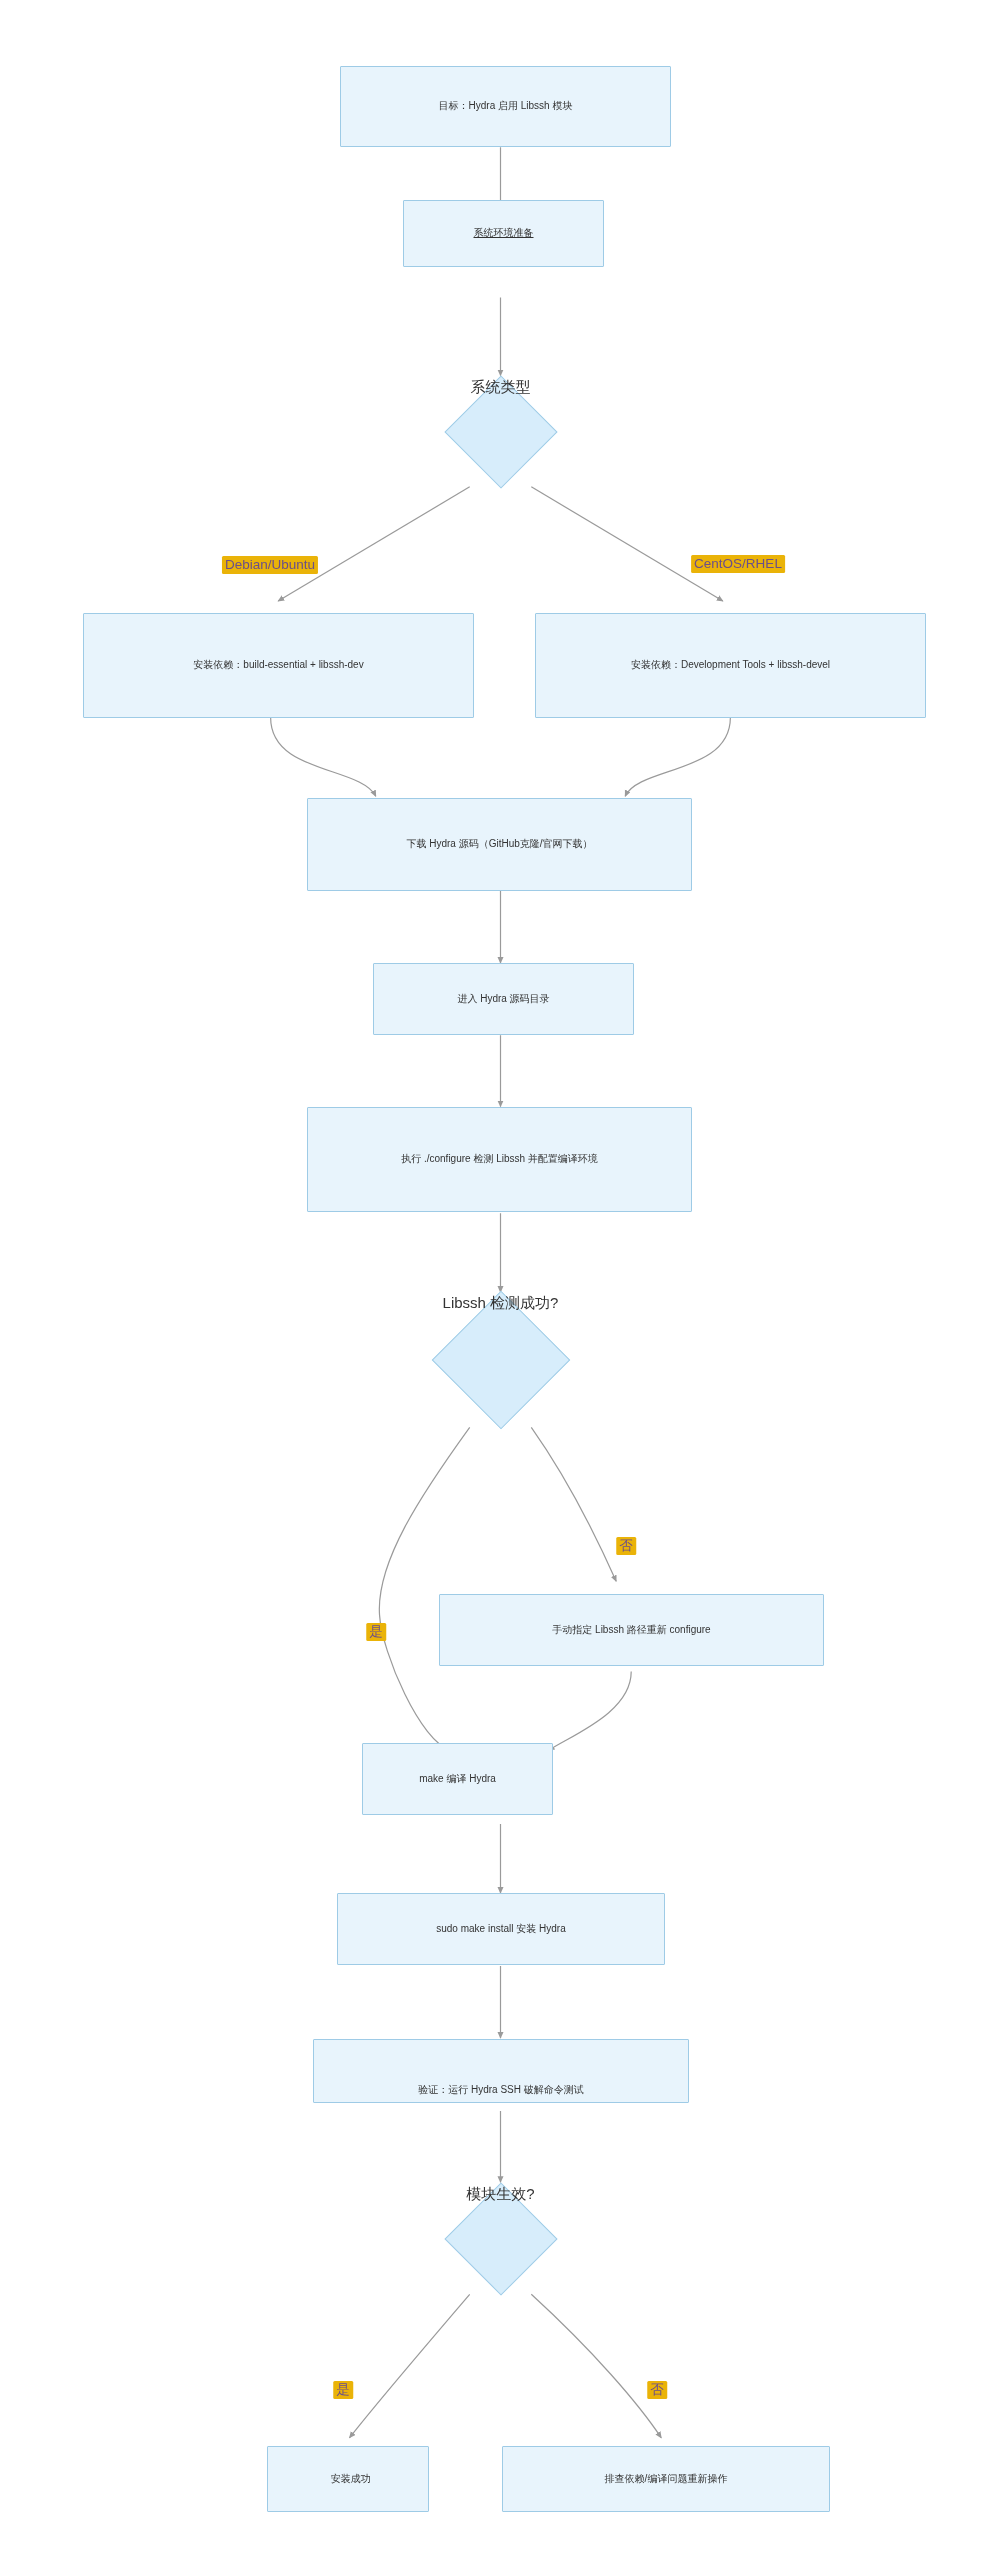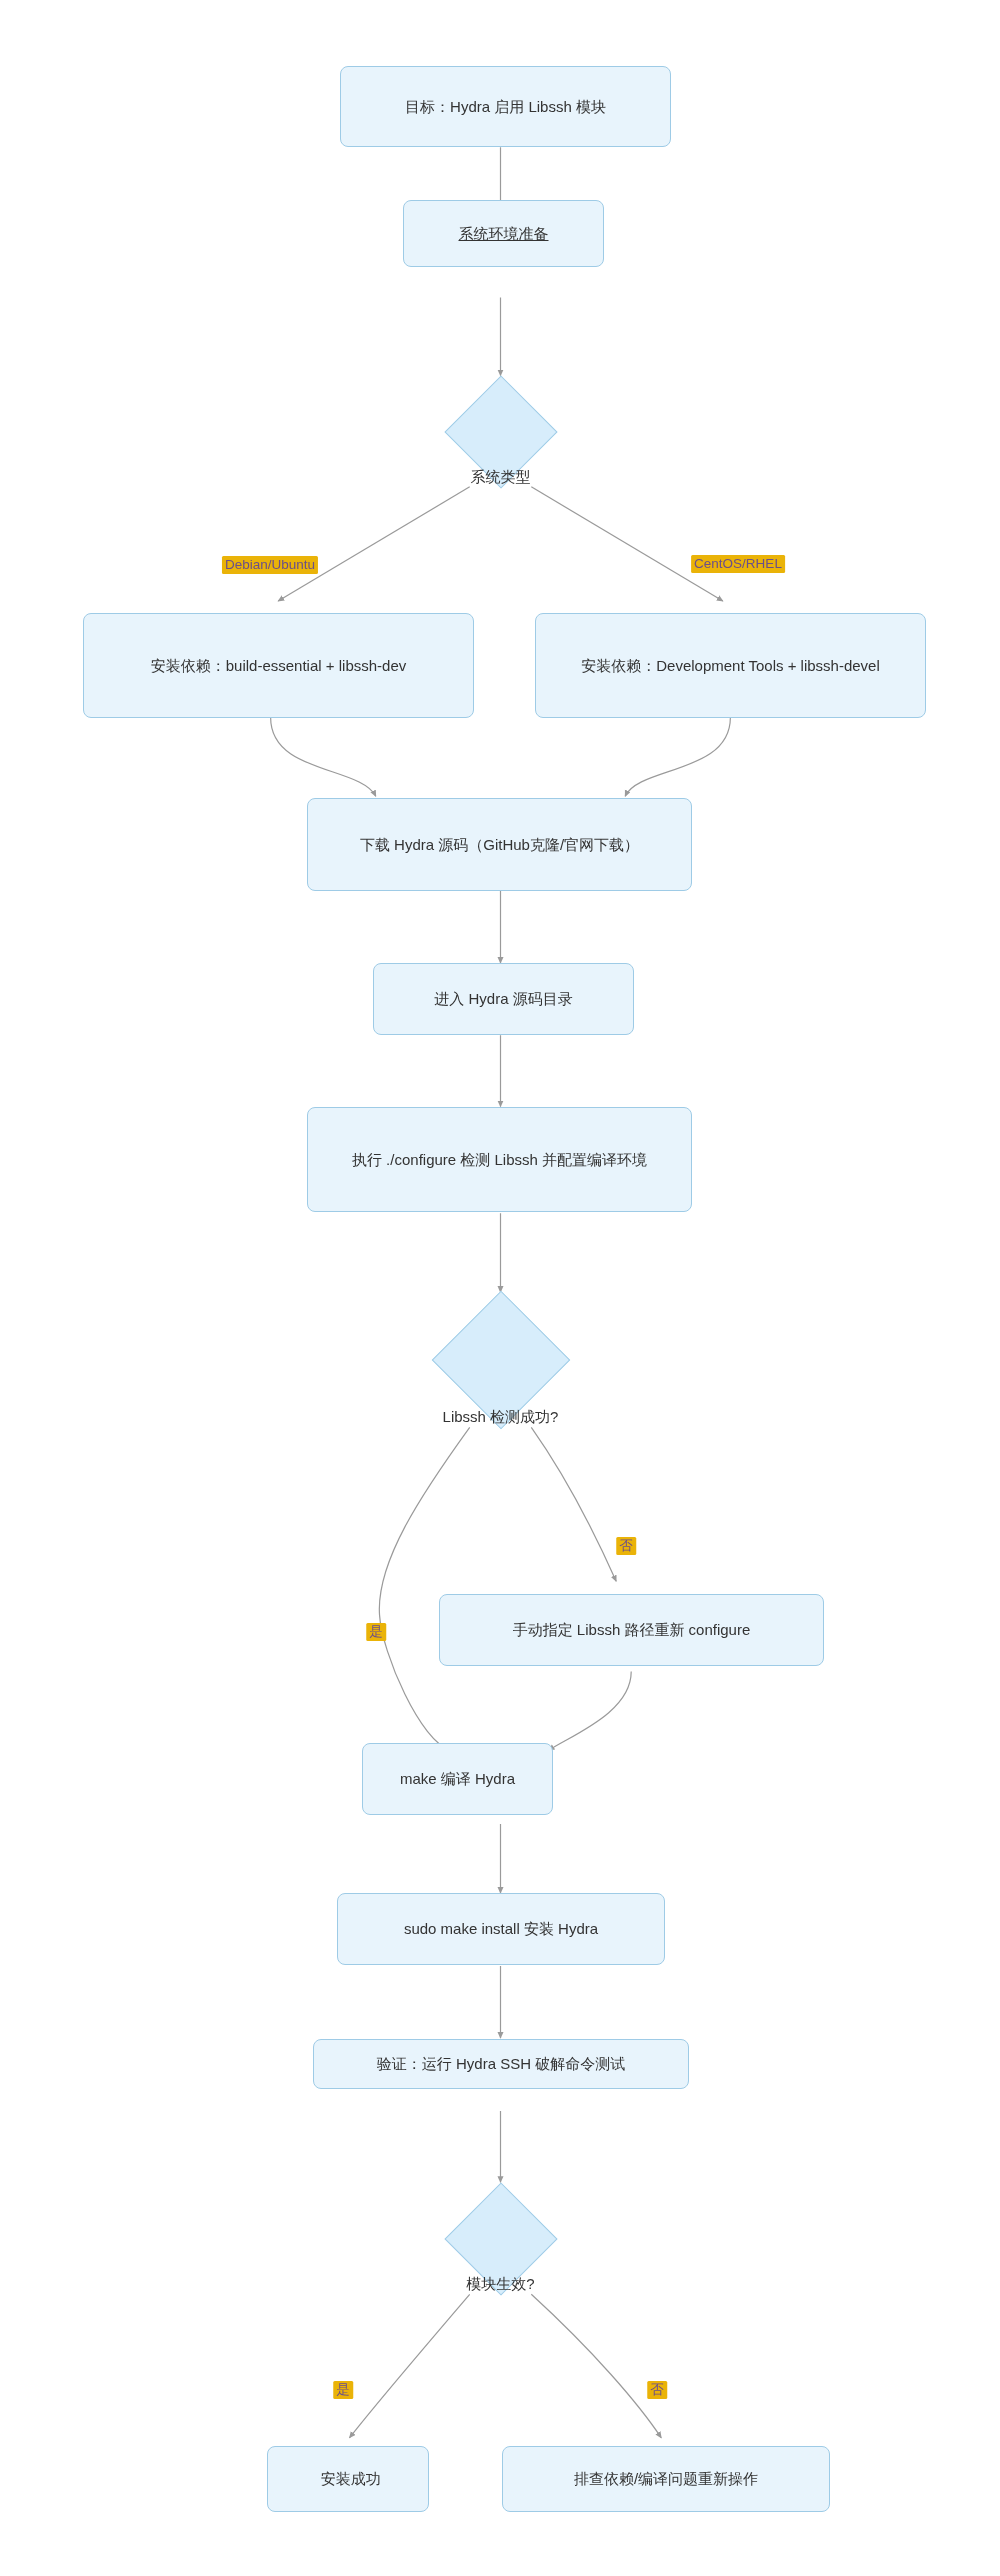--- a/index.html
+++ b/index.html
@@ -25,35 +25,35 @@
     height: 2576px;
   }
   .node {
     position: absolute;
     box-sizing: border-box;
     display: flex;
     align-items: center;
     justify-content: center;
     text-align: center;
     color: #333333;
-    font-size: 15px;
+    font-size: 10px;
     line-height: 1.45;
     background: #e8f4fc;
     border: 0.8px solid #9ecbe6;
-    border-radius: 8px;
+    border-radius: 1px;
     padding: 4.5px 10.5px;
   }
   .node-label {
     display: block;
     white-space: pre-line;
   }
   .diamond-wrap {
     position: absolute;
     display: flex;
-    align-items: flex-end;
+    align-items: flex-start;
     justify-content: center;
   }
   .diamond-shape {
     position: absolute;
     left: 50%;
     top: 50%;
     background: #d7edfb;
     border: 0.8px solid #9ecbe6;
     transform: translate(-50%, -50%) rotate(45deg);
   }
@@ -170,21 +170,21 @@
   </div>
 
   <div class="node" style="left:362px; top:1743px; width:191px; height:72px;">
     <span class="node-label">make 编译 Hydra</span>
   </div>
 
   <div class="node" style="left:337px; top:1893px; width:328px; height:72px;">
     <span class="node-label">sudo make install 安装 Hydra</span>
   </div>
 
-  <div class="node" style="left:313px; top:2039px; width:376px; height:50px;">
+  <div class="node" style="left:313px; top:2039px; width:376px; height:64px;align-items:flex-end;">
     <span class="node-label">验证：运行 Hydra SSH 破解命令测试</span>
   </div>
 
   <div class="diamond-wrap" style="left:418px; top:2183px; width:165px; height:111px;">
     <div class="diamond-shape" style="width:78px; height:78px;"></div>
     <div class="diamond-text">模块生效?</div>
   </div>
 
   <div class="node" style="left:267px; top:2446px; width:162px; height:66px;padding-left:16px;">
     <span class="node-label">安装成功</span>

